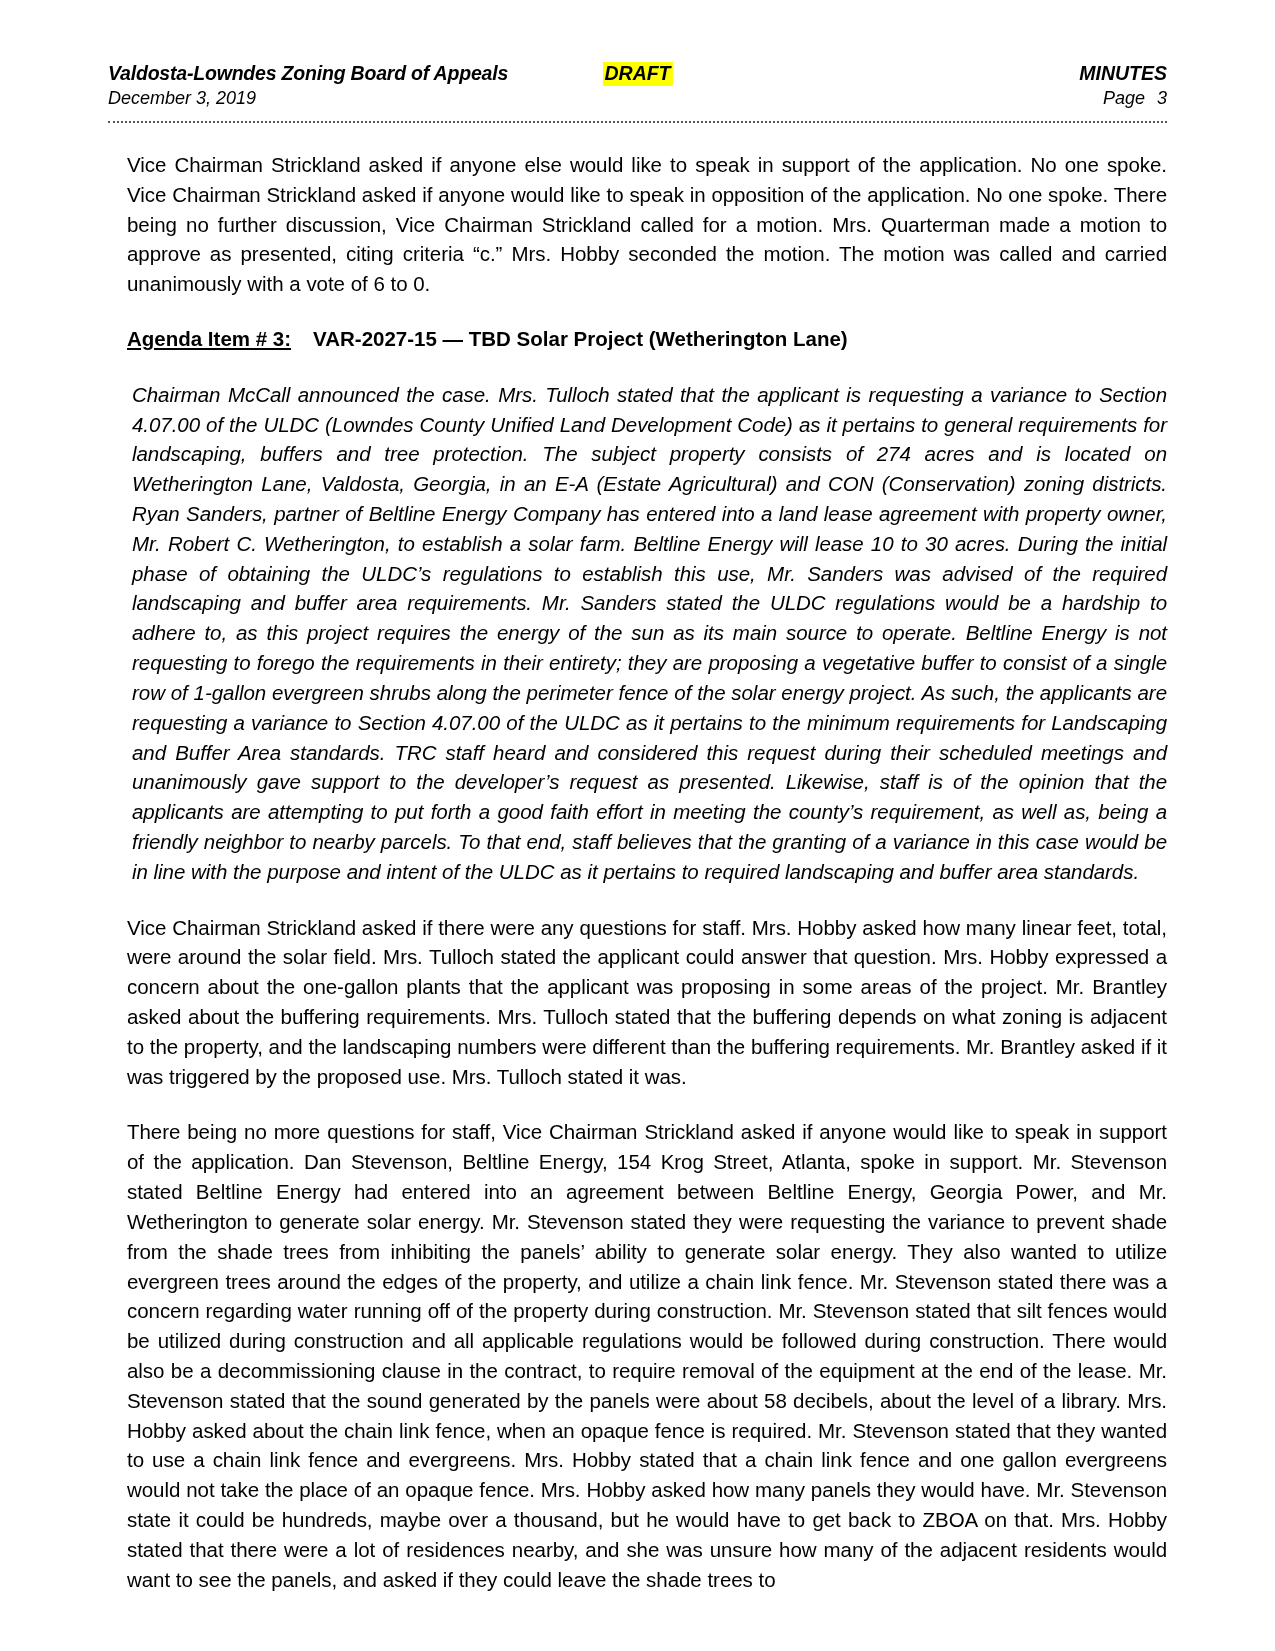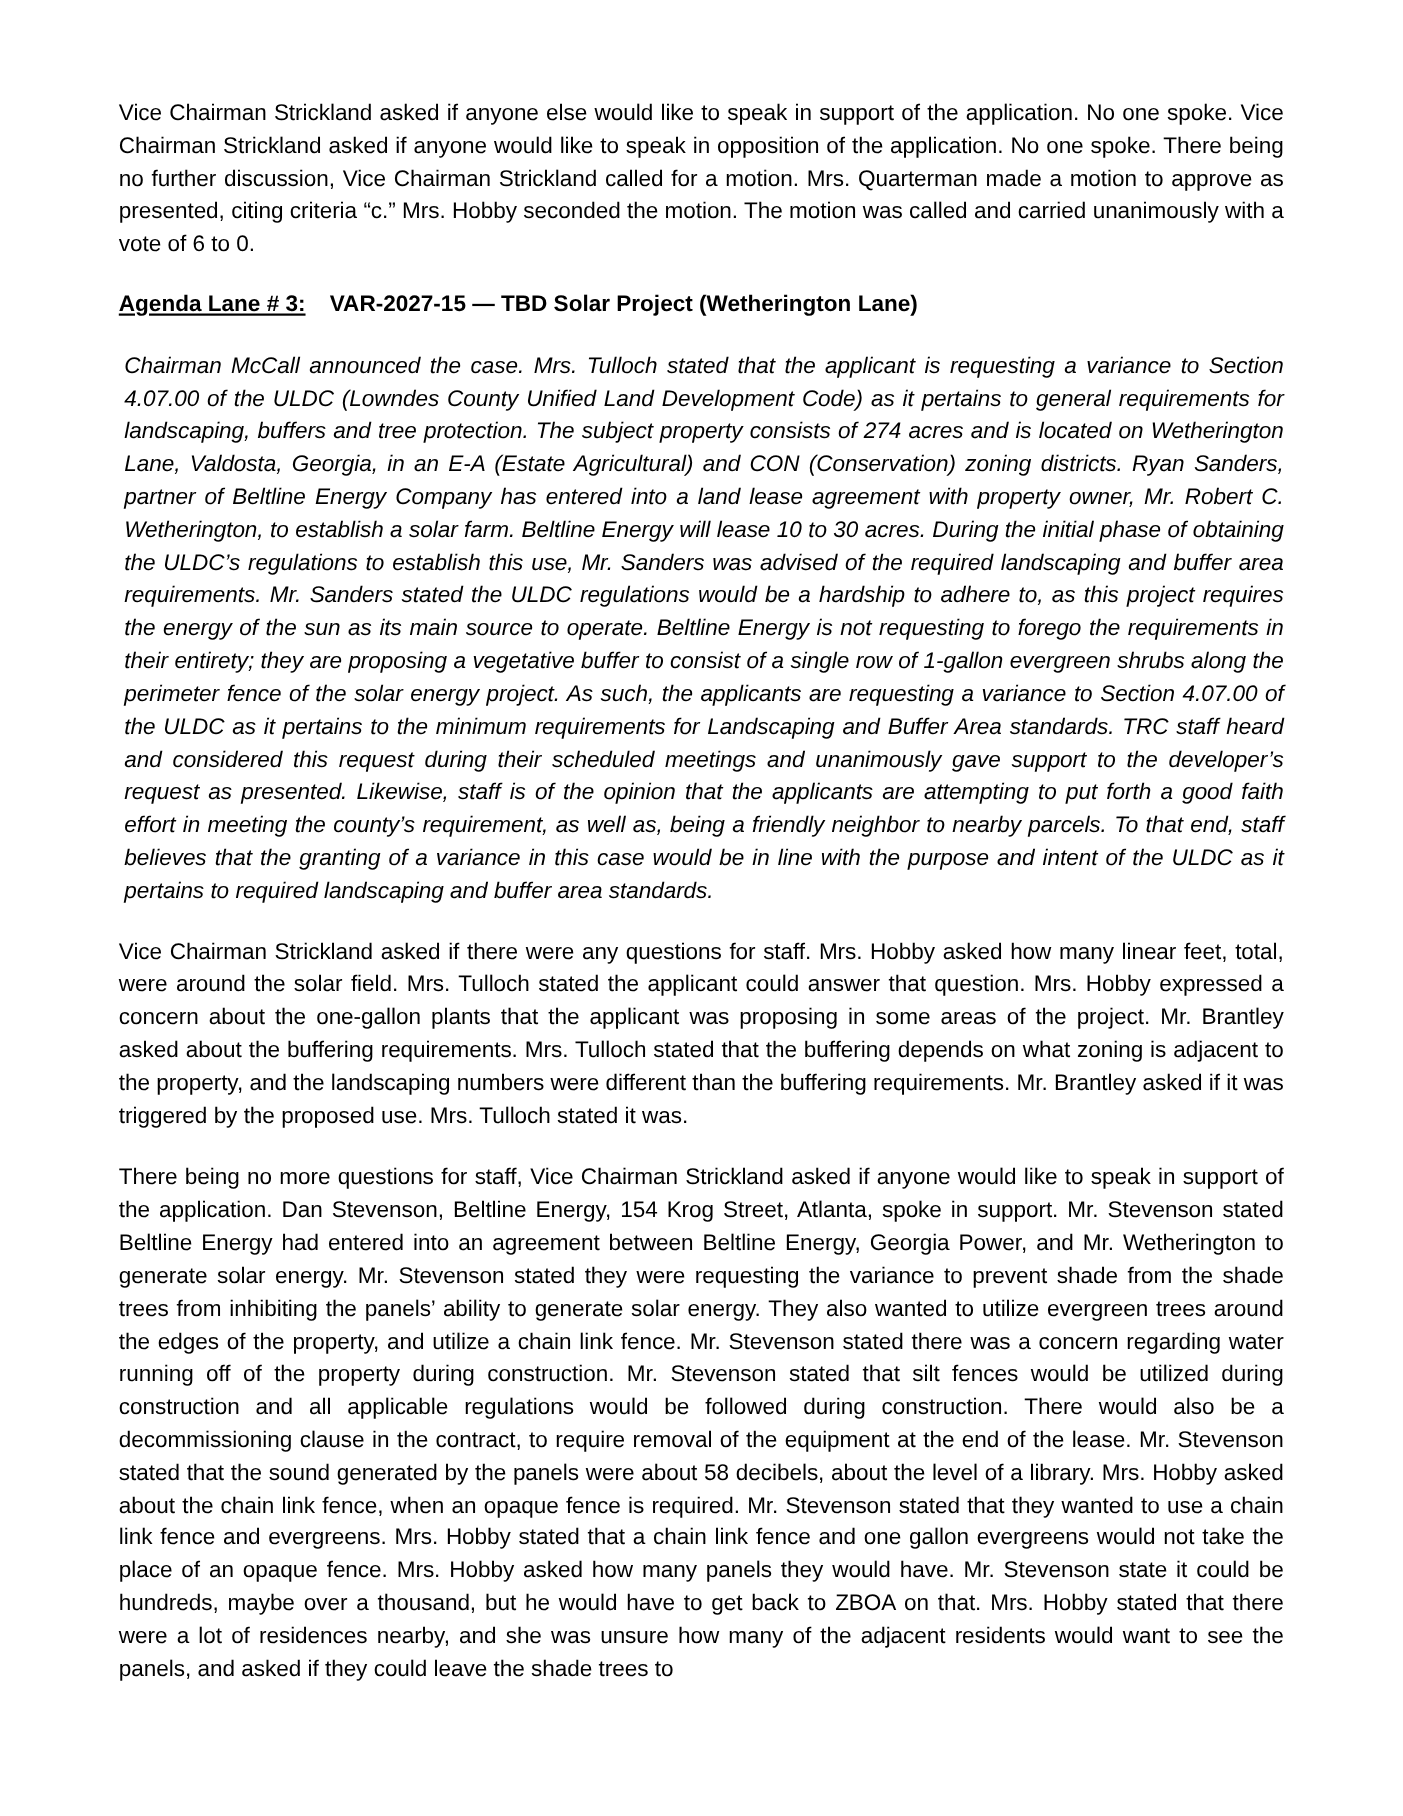--- a/index.html
+++ b/index.html
@@ -76,20 +76,21 @@
   .hdr-page .pg-num { margin-left: 12px; }
   .dotted-rule {
     margin-top: 12px;
     border-bottom: 2px dotted #555555;
     width: 100%;
     height: 0;
   }
   
   .body-area {
     margin-top: 26px;
+    margin-left: 19px;
   }
   p.para {
     text-align: justify;
     font-size: 20.5px;
     line-height: 1.455;
     margin: 0 0 26px 0;
     letter-spacing: -0.05px;
     word-spacing: 0.1px;
   }
   p.para.indented { padding-left: 5px; font-style: italic; }
@@ -106,27 +107,41 @@
   }
   h2.agenda-heading .ah-title {
     margin-left: 22px;
   }
 </style>
 </head>
 <body>
 
 <div class="page">
 
+  <div class="doc-header">
+    <div class="hdr-row">
+      <span class="hdr-left-title">Valdosta-Lowndes Zoning Board of Appeals</span>
+      <span class="hdr-center-draft">DRAFT</span>
+      <span class="hdr-right">MINUTES</span>
+    </div>
+    <div class="hdr-row2">
+      <span class="hdr-date">December 3, 2019</span>
+      <span class="hdr-page">
+        <span>Page</span><span class="pg-num">3</span>
+      </span>
+    </div>
+    <div class="dotted-rule"></div>
+  </div>
 
   <div class="body-area">
 
     <p class="para">Vice Chairman Strickland asked if anyone else would like to speak in support of the application. No one spoke. Vice Chairman Strickland asked if anyone would like to speak in opposition of the application. No one spoke. There being no further discussion, Vice Chairman Strickland called for a motion. Mrs. Quarterman made a motion to approve as presented, citing criteria “c.” Mrs. Hobby seconded the motion. The motion was called and carried unanimously with a vote of 6 to 0.</p>
 
     <h2 class="agenda-heading">
-      <span class="ah-label">Agenda Lane  # 3:</span><span class="ah-title">VAR-2027-15 — TBD Solar Project (Wetherington Lane)</span>
+      <span class="ah-label">Agenda Item  # 3:</span><span class="ah-title">VAR-2027-15 — TBD Solar Project (Wetherington Lane)</span>
     </h2>
 
     <p class="para indented">Chairman McCall announced the case. Mrs. Tulloch stated that the applicant is requesting a variance to Section 4.07.00 of the ULDC (Lowndes County Unified Land Development Code) as it pertains to general requirements for landscaping, buffers and tree protection.  The subject property consists of 274 acres and is located on Wetherington Lane, Valdosta, Georgia, in an E-A (Estate Agricultural) and CON (Conservation) zoning districts. Ryan Sanders, partner of Beltline Energy Company has entered into a land lease agreement with property owner, Mr. Robert C. Wetherington, to establish a solar farm.  Beltline Energy will lease 10 to 30 acres. During the initial phase of obtaining the ULDC’s regulations to establish this use, Mr. Sanders was advised of the required landscaping and buffer area requirements.  Mr. Sanders stated the ULDC regulations would be a hardship to adhere to, as this project requires the energy of the sun as its main source to operate.  Beltline Energy is not requesting to forego the requirements in their entirety; they are proposing a vegetative buffer to consist of a single row of 1-gallon evergreen shrubs along the perimeter fence of the solar energy project.  As such, the applicants are requesting a variance to Section 4.07.00 of the ULDC as it pertains to the minimum requirements for Landscaping and Buffer Area standards.  TRC staff heard and considered this request during their scheduled meetings and unanimously gave support to the developer’s request as presented.  Likewise, staff is of the opinion that the applicants are attempting to put forth a good faith effort in meeting the county’s requirement, as well as, being a friendly neighbor to nearby parcels.  To that end, staff believes that the granting of a variance in this case would be in line with the purpose and intent of the ULDC as it pertains to required landscaping and buffer area standards.</p>
 
     <p class="para">Vice Chairman Strickland asked if there were any questions for staff. Mrs. Hobby asked how many linear feet, total, were around the solar field. Mrs. Tulloch stated the applicant could answer that question. Mrs. Hobby expressed a concern about the one-gallon plants that the applicant was proposing in some areas of the project. Mr. Brantley asked about the buffering requirements. Mrs. Tulloch stated that the buffering depends on what zoning is adjacent to the property, and the landscaping numbers were different than the buffering requirements. Mr. Brantley asked if it was triggered by the proposed use. Mrs. Tulloch stated it was.</p>
 
     <p class="para last">There being no more questions for staff, Vice Chairman Strickland asked if anyone would like to speak in support of the application. Dan Stevenson, Beltline Energy, 154 Krog Street, Atlanta, spoke in support. Mr. Stevenson stated Beltline Energy had entered into an agreement between Beltline Energy, Georgia Power, and Mr. Wetherington to generate solar energy. Mr. Stevenson stated they were requesting the variance to prevent shade from the shade trees from inhibiting the panels’ ability to generate solar energy. They also wanted to utilize evergreen trees around the edges of the property, and utilize a chain link fence. Mr. Stevenson stated there was a concern regarding water running off of the property during construction. Mr. Stevenson stated that silt fences would be utilized during construction and all applicable regulations would be followed during construction. There would also be a decommissioning clause in the contract, to require removal of the equipment at the end of the lease. Mr. Stevenson stated that the sound generated by the panels were about 58 decibels, about the level of a library. Mrs. Hobby asked about the chain link fence, when an opaque fence is required. Mr. Stevenson stated that they wanted to use a chain link fence and evergreens. Mrs. Hobby stated that a chain link fence and one gallon evergreens would not take the place of an opaque fence. Mrs. Hobby asked how many panels they would have. Mr. Stevenson state it could be hundreds, maybe over a thousand, but he would have to get back to ZBOA on that. Mrs. Hobby stated that there were a lot of residences nearby, and she was unsure how many of the adjacent residents would want to see the panels, and asked if they could leave the shade trees to</p>
 
   </div>
 

